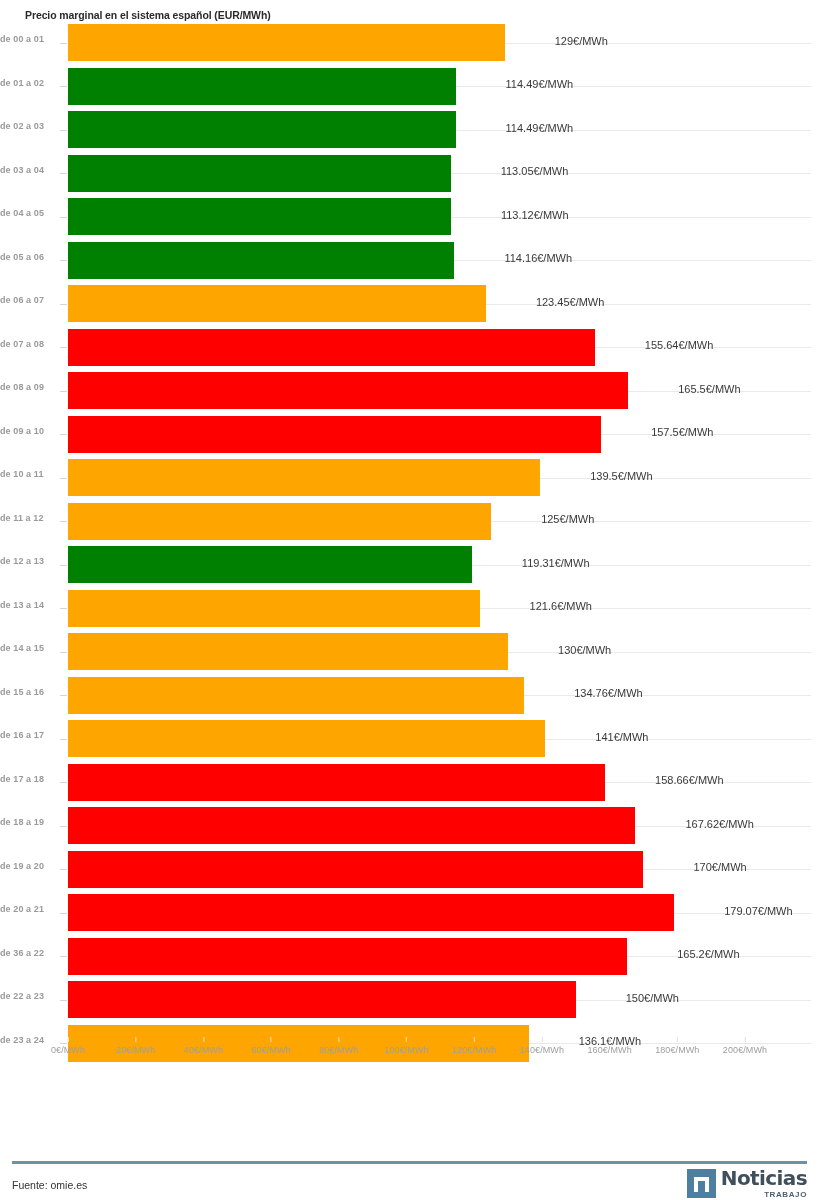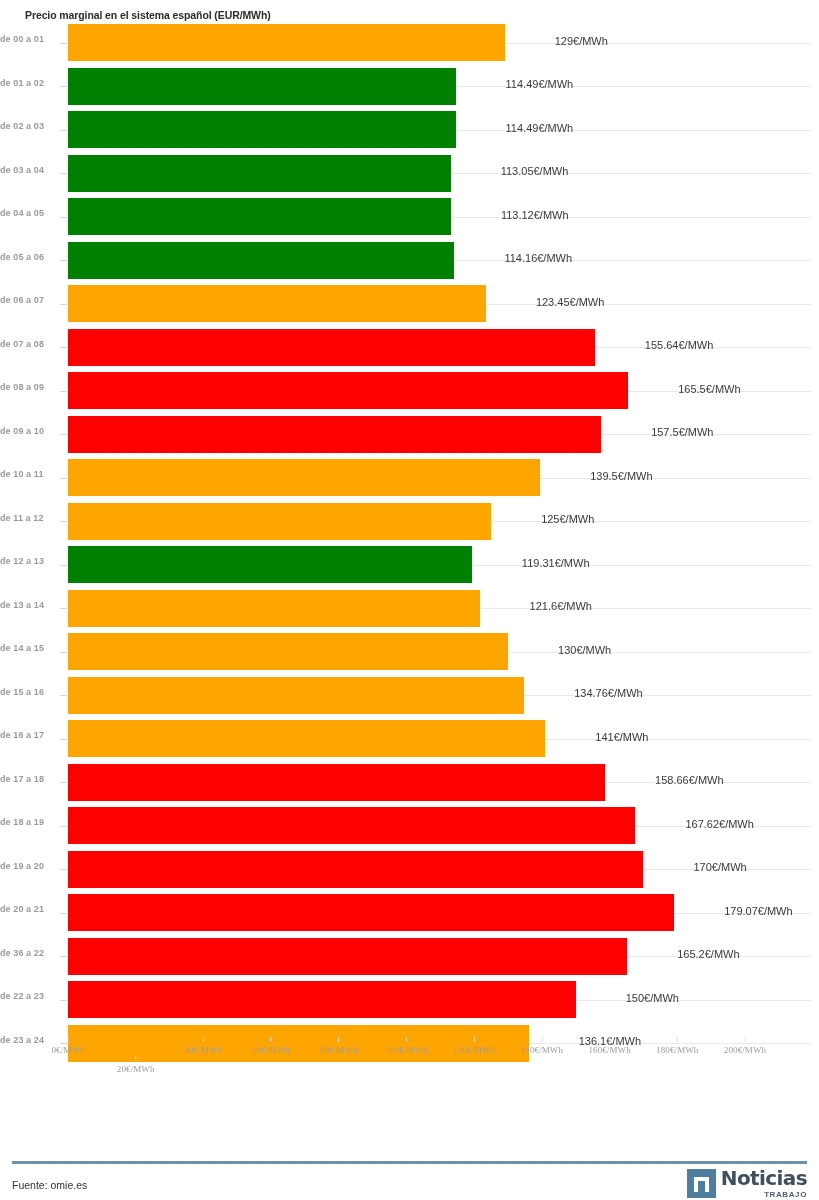--- a/index.html
+++ b/index.html
@@ -119,21 +119,20 @@
     right: 0;
     bottom: 0;
     height: 34px;
   }
   .xtick {
     position: absolute;
     top: 0;
     transform: translateX(-50%);
     text-align: center;
     white-space: nowrap;
-    font-family: Liberation Serif, serif;
   }
   .xtick-mark {
     width: 1px;
     height: 5px;
     background: #dedede;
     margin: 0 auto 3px auto;
   }
   .xtick-label {
     font-size: 9px;
     color: #9e9e9e;
@@ -392,21 +391,21 @@
           <div class="cat-tick"></div>
           <div class="bar" style="width: 460.698px; background: rgb(255, 165, 0);"></div>
           <div class="bar-value" style="left: 528.698px;">136.1€/MWh</div>
         </div>
       </div>
     <div class="xaxis" id="xaxis">
         <div class="xtick" style="left: 68px;">
           <div class="xtick-mark"></div>
           <div class="xtick-label">0€/MWh</div>
         </div>
-        <div class="xtick" style="left: 135.7px; margin-top: 19px;">
+        <div class="xtick" style="left: 135.7px;">
           <div class="xtick-mark"></div>
           <div class="xtick-label">20€/MWh</div>
         </div>
         <div class="xtick" style="left: 203.4px;">
           <div class="xtick-mark"></div>
           <div class="xtick-label">40€/MWh</div>
         </div>
         <div class="xtick" style="left: 271.1px;">
           <div class="xtick-mark"></div>
           <div class="xtick-label">60€/MWh</div>

